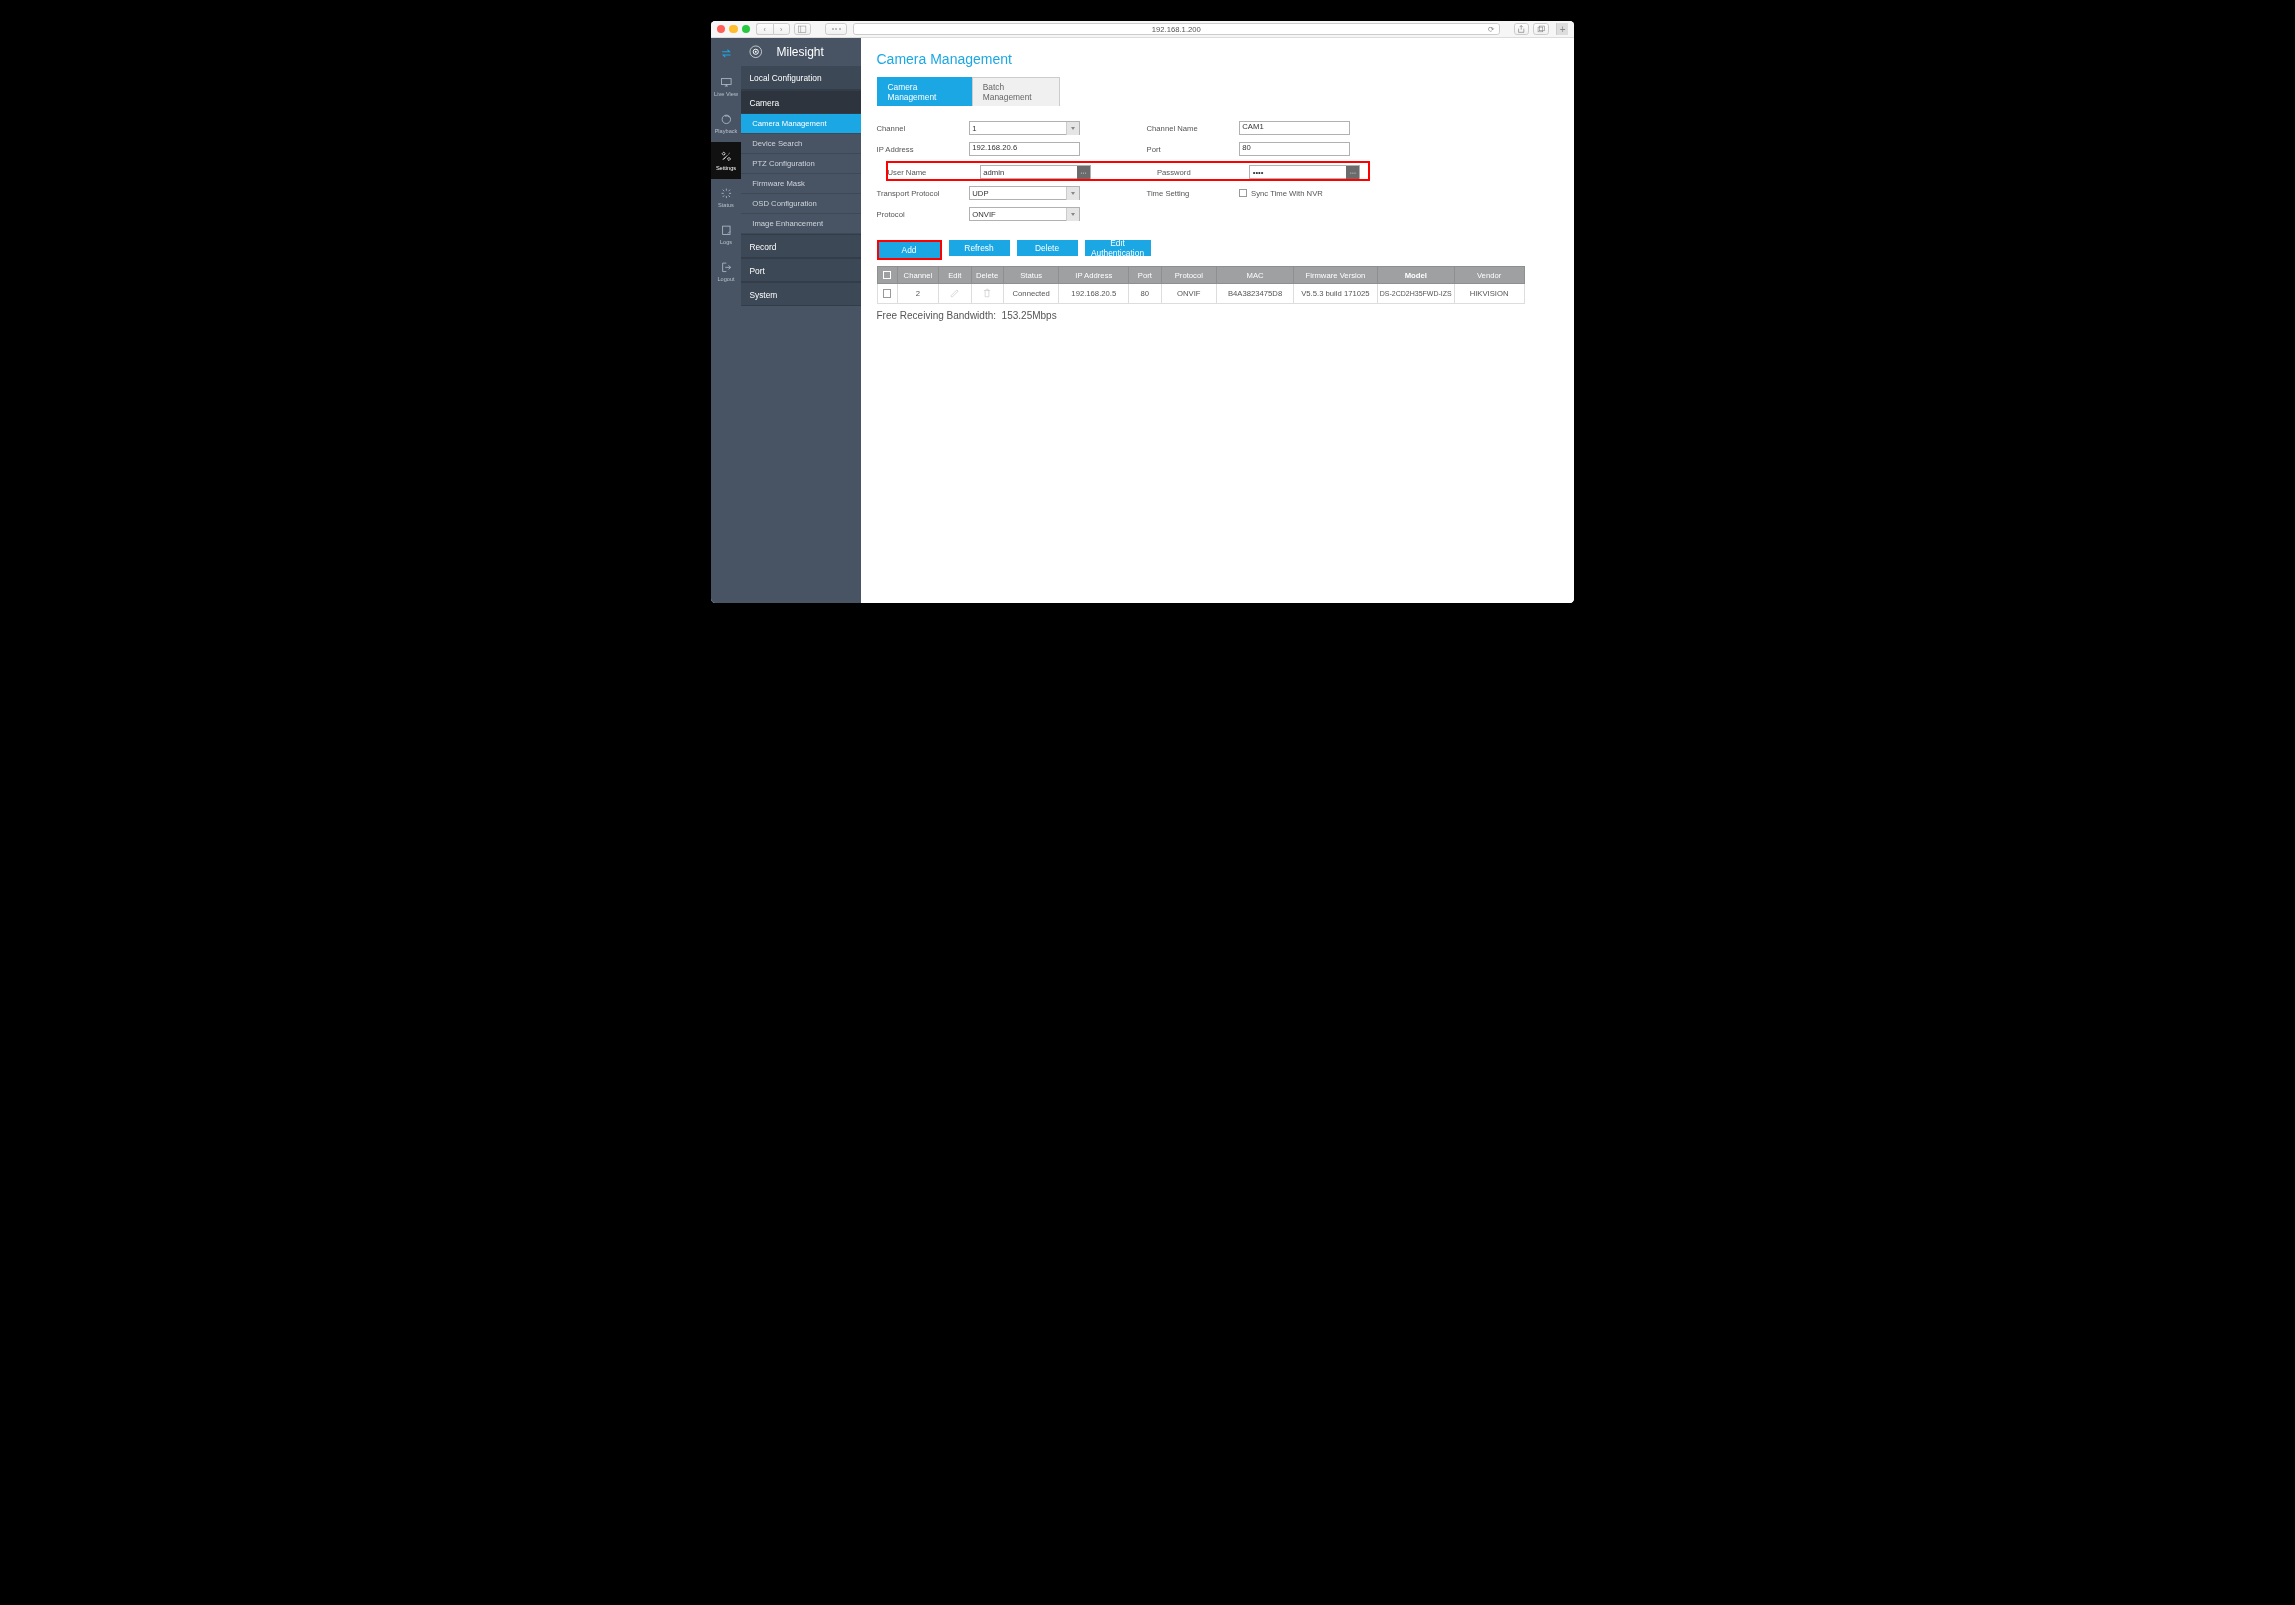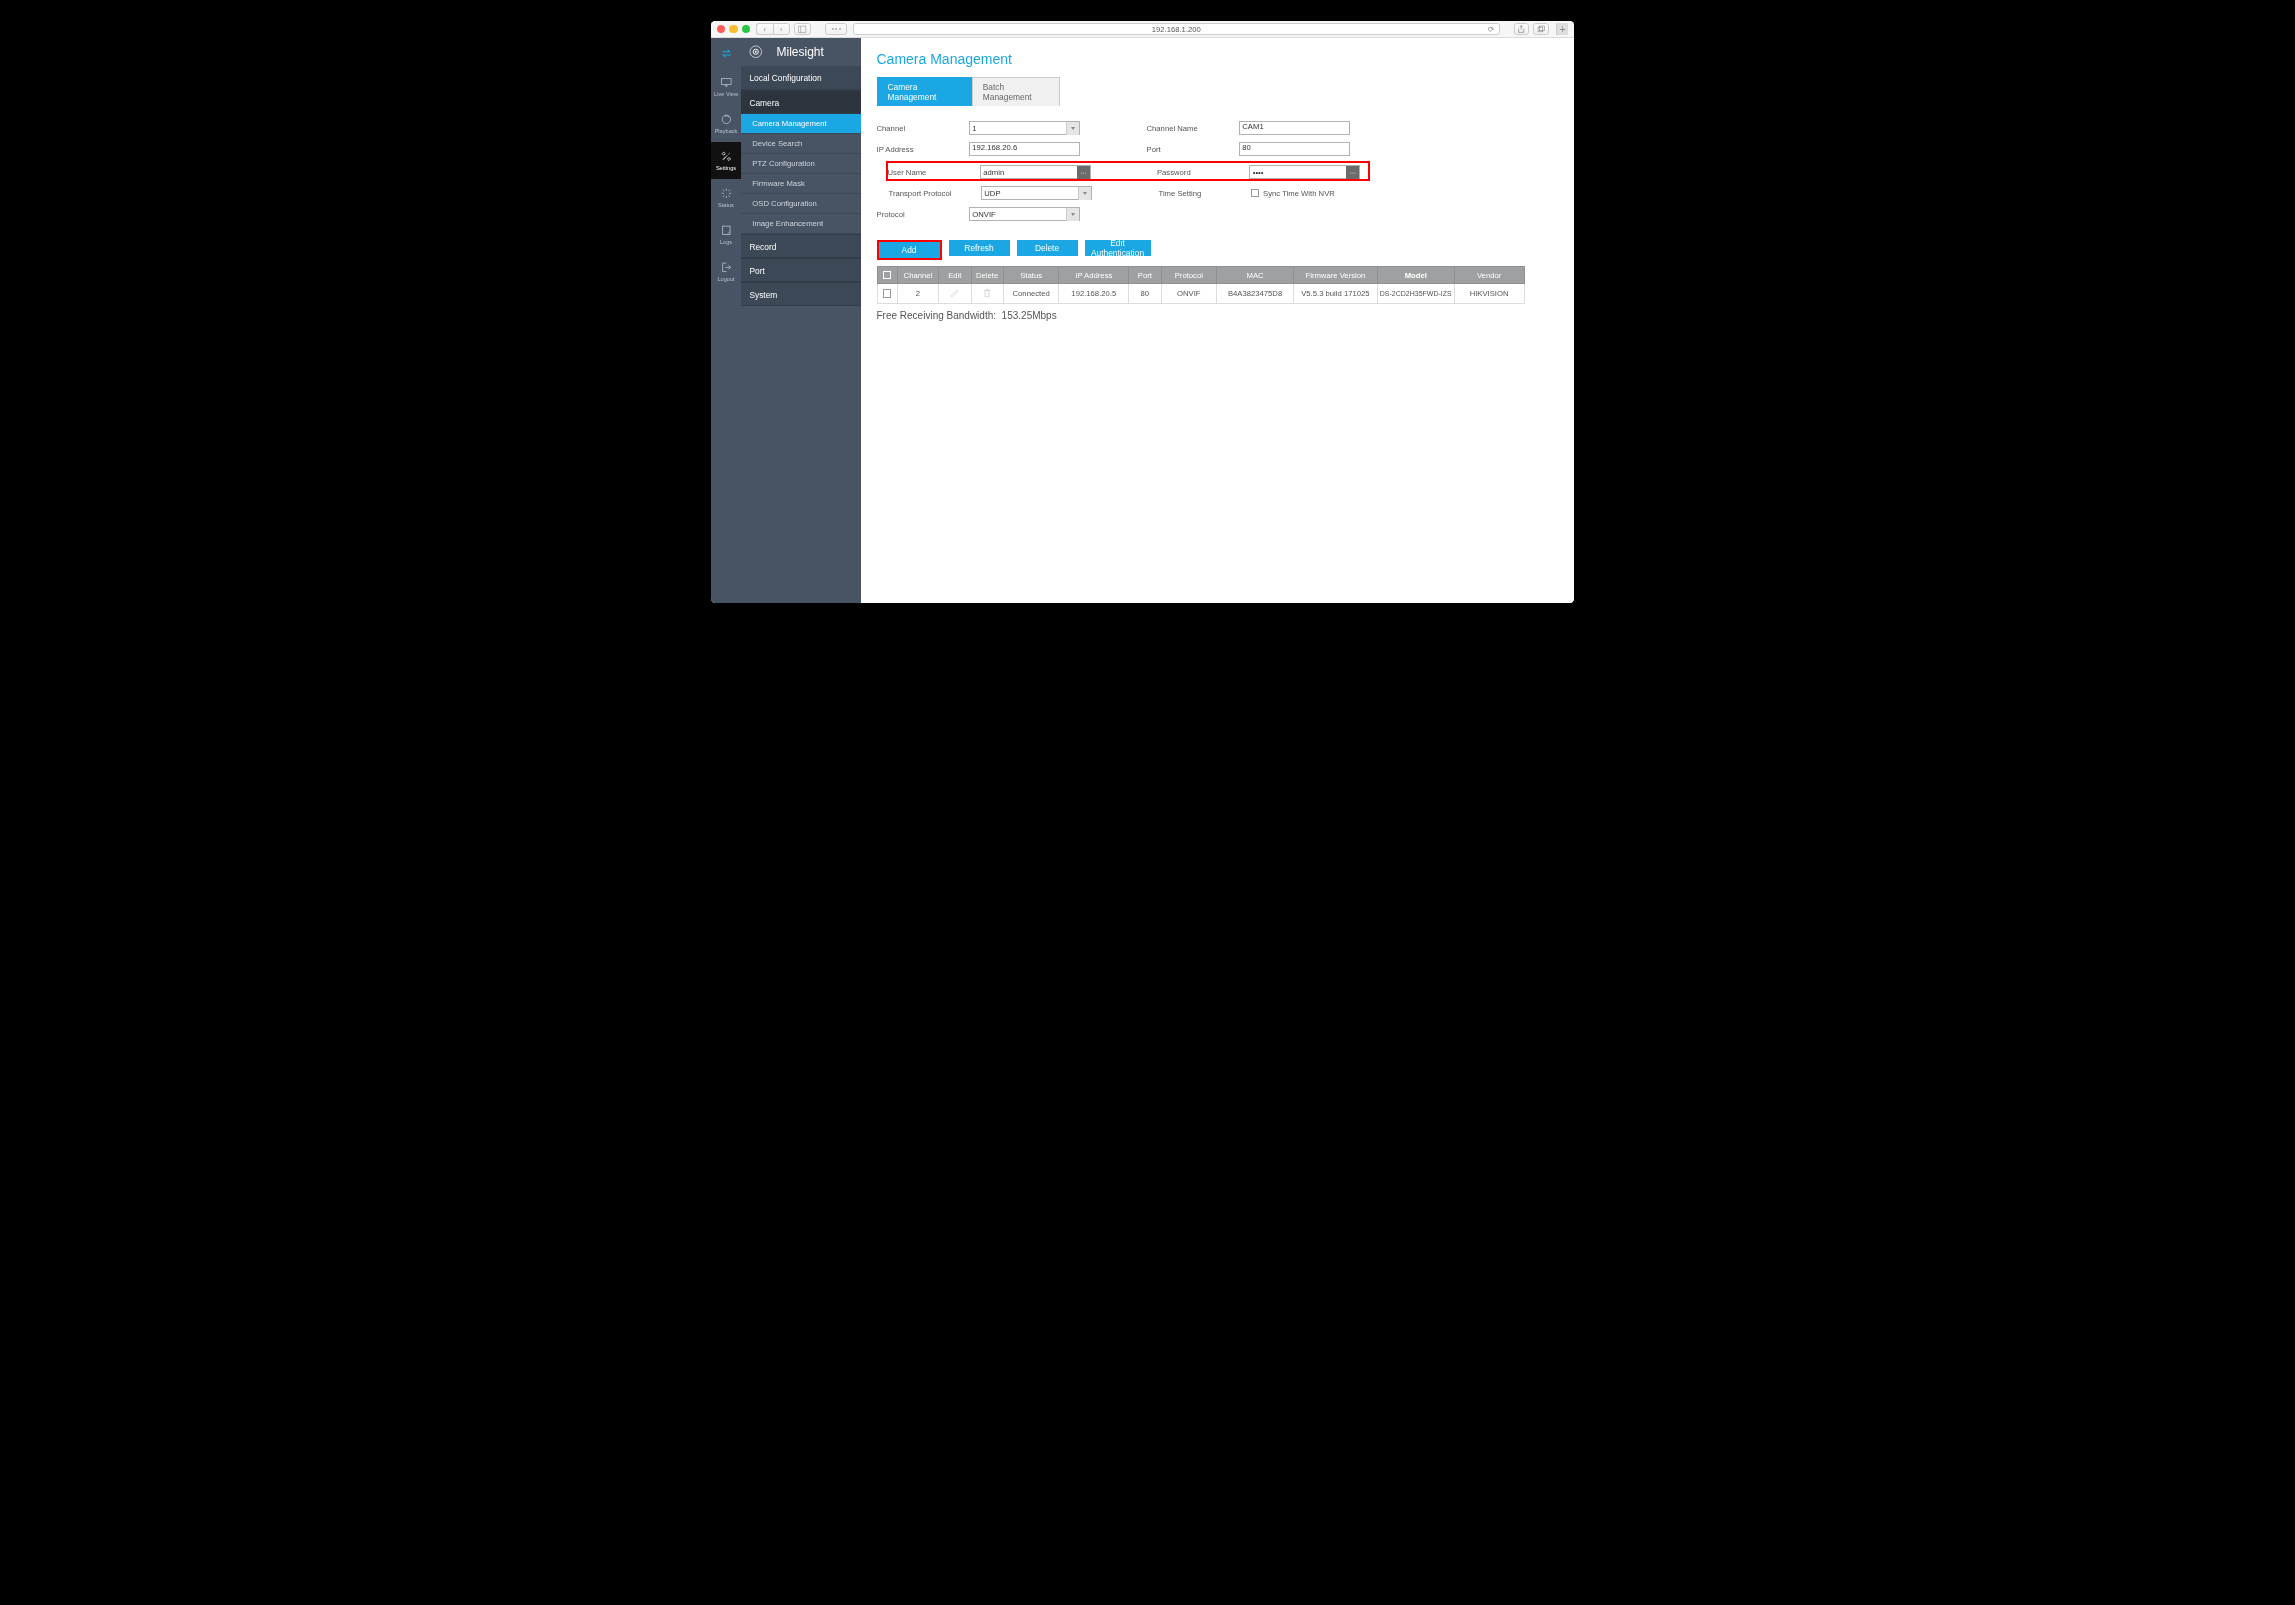--- a/index.html
+++ b/index.html
@@ -258,21 +258,21 @@
                 </div>
           </div>
           <div class="col right" style="width:211px;">
             <div class="form-label">Password</div>
             <div class="form-input" style="display:flex;align-items:center;justify-content:space-between;">
                   <span>••••</span>
                   <span class="input-suffix">⋯</span>
                 </div>
           </div>
         </div>
-        <div class="form-row" style="margin-top:2.8px;margin-left:12px;">
+        <div class="form-row" style="margin-top:2.8px;">
           <div class="col left">
             <div class="form-label">Transport Protocol</div>
             <div class="form-select">
                   <span>UDP</span>
                   <span class="sel-arrow"></span>
                 </div>
           </div>
           <div class="col right">
             <div class="form-label">Time Setting</div>
             <div class="checkbox-wrap">

